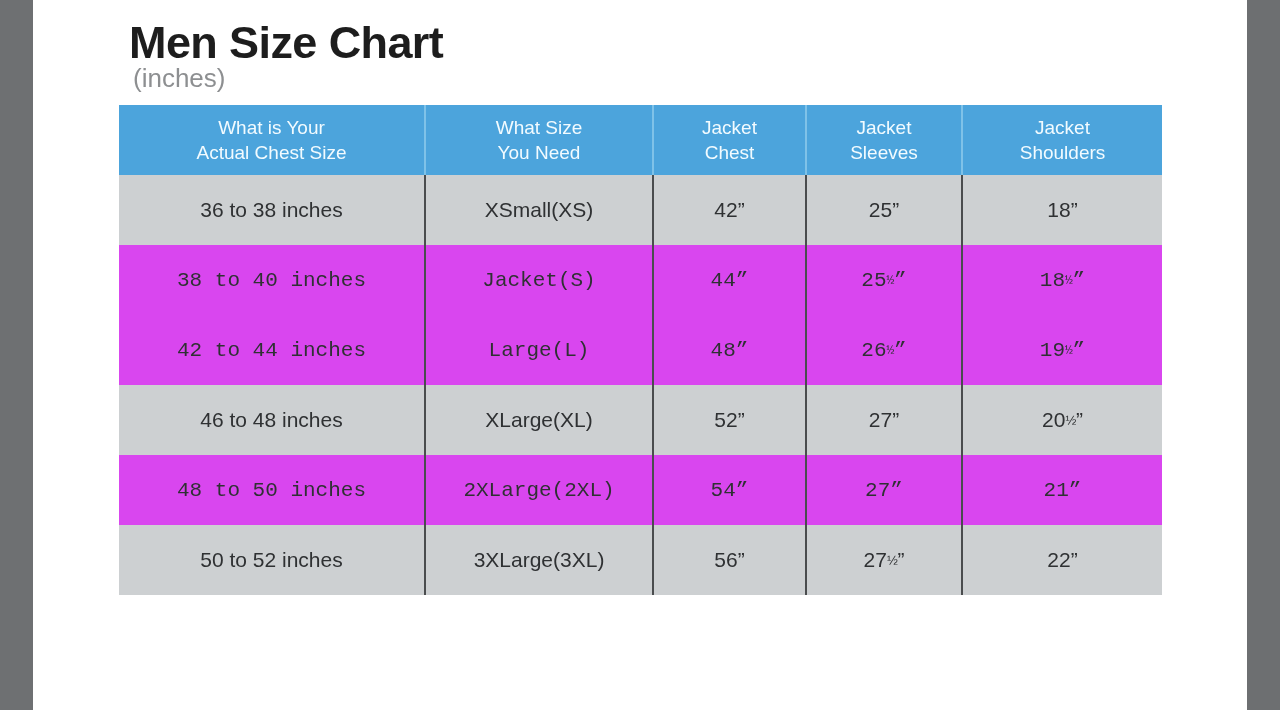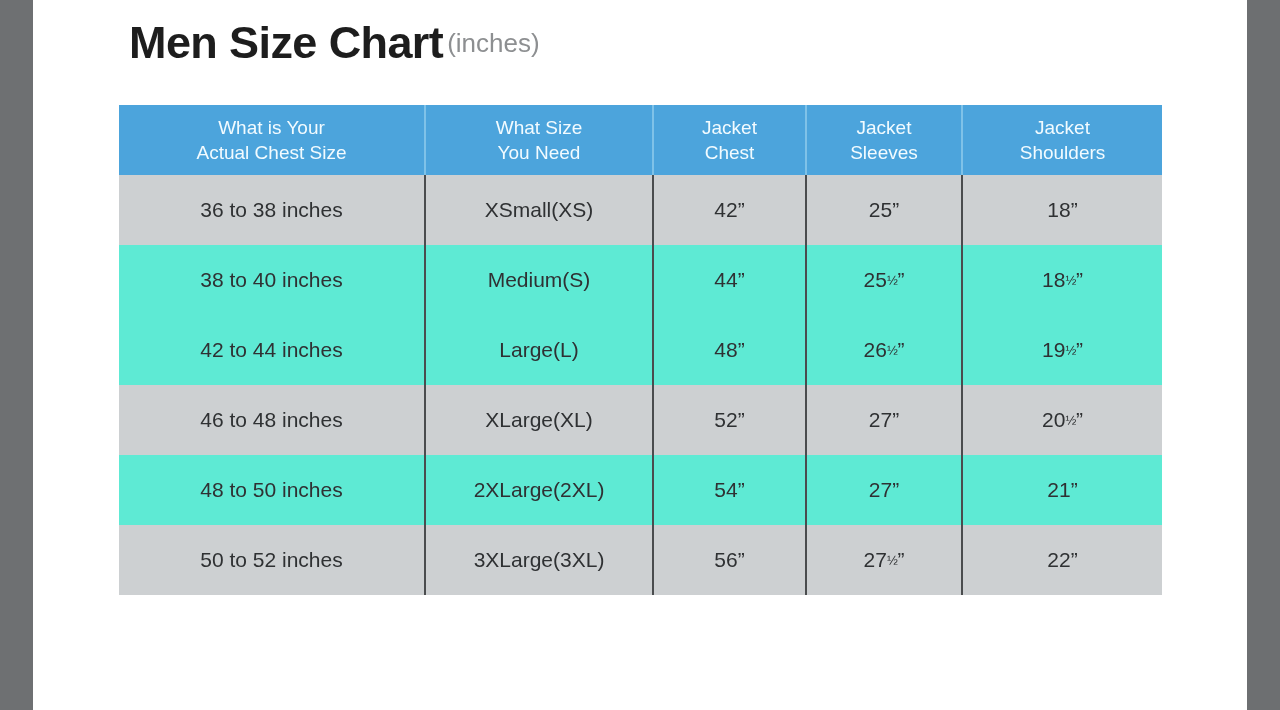--- a/index.html
+++ b/index.html
@@ -35,22 +35,23 @@
     height: 710px;
     background: #ffffff;
   }
 
   
   .title-row {
     position: absolute;
     left: 96px;
     top: 20px;
     display: flex;
-    align-items: center;
+    align-items: flex-start;
     white-space: nowrap;
+    flex-direction: column;
   }
   .title-main {
     font-size: 45px;
     font-weight: 700;
     color: #1d1d1d;
     letter-spacing: -0.6px;
     line-height: 1;
   }
   .title-unit {
     font-size: 26px;
@@ -95,21 +96,21 @@
     padding: 0 4px;
     text-align: center;
     vertical-align: middle;
     font-size: 21px;
     color: #2f3133;
     border-right: 2px solid #4a4c4e;
     box-sizing: border-box;
   }
   tbody td:last-child { border-right: none; }
   tbody tr.band-gray td { background: #cdd0d2; }
-  tbody tr.band-white td { background: #5eead4; }
+  tbody tr.band-white td { background: #d946ef; font-family: Liberation Mono, monospace; }
 
   .frac {
     font-size: 0.62em;
     vertical-align: 0.15em;
     letter-spacing: -0.02em;
   }
 </style>
 </head>
 <body>
 
@@ -143,21 +144,21 @@
     <tbody>
         <tr class="band-gray">
           <td>36 to 38 inches</td>
           <td>XSmall(XS)</td>
           <td>42”</td>
           <td>25”</td>
           <td>18”</td>
         </tr>
         <tr class="band-white">
           <td>38 to 40 inches</td>
-          <td>Medium(S)</td>
+          <td>Jacket(S)</td>
           <td>44”</td>
           <td>25<span class="frac">½</span>”</td>
           <td>18<span class="frac">½</span>”</td>
         </tr>
         <tr class="band-white">
           <td>42 to 44 inches</td>
           <td>Large(L)</td>
           <td>48”</td>
           <td>26<span class="frac">½</span>”</td>
           <td>19<span class="frac">½</span>”</td>

